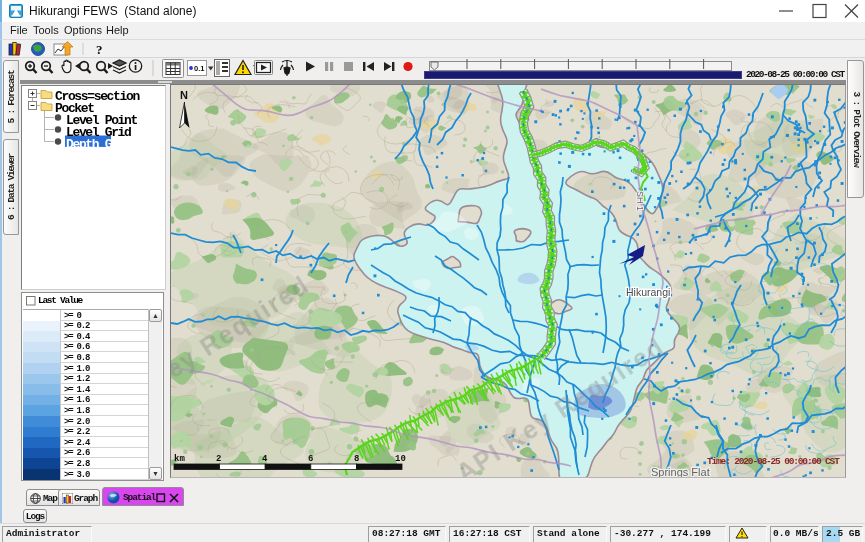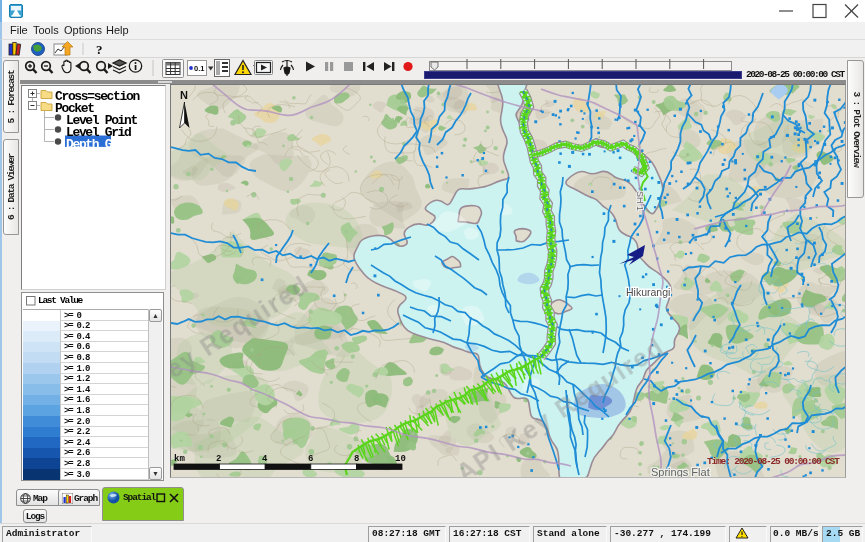--- a/index.html
+++ b/index.html
@@ -50,20 +50,21 @@
   svg { display:block; }
 </style></head>
 <body>
 <div class="abs" id="titlebar">
   <svg class="abs" style="left:7px;top:4px" width="14" height="14">
     <rect x="0.5" y="0.5" width="13" height="13" rx="1.5" fill="#3aa2d4" stroke="#1b7fae" stroke-width="1"></rect>
     <rect x="2" y="2" width="10" height="4.5" fill="#fff" opacity="0.9"></rect>
     <path d="M3 11.5 L7 5 L11 11.5 Z" fill="#fff"></path>
     <rect x="2.5" y="11" width="9" height="1.6" fill="#fff"></rect>
   </svg>
+  <div class="abs" id="title-text">Hikurangi FEWS&nbsp; (Stand alone)</div>
   <svg class="abs" style="left:770px;top:0" width="95" height="22">
     <line x1="7" y1="11" x2="21" y2="11" stroke="#444" stroke-width="1.2"></line>
     <rect x="41" y="4.5" width="13" height="13" fill="none" stroke="#444" stroke-width="1.2"></rect>
     <line x1="73" y1="4.5" x2="86" y2="17.5" stroke="#444" stroke-width="1.2"></line>
     <line x1="86" y1="4.5" x2="73" y2="17.5" stroke="#444" stroke-width="1.2"></line>
   </svg>
 </div>
 <div class="abs" id="menubar">
   <div class="menu-item" style="left:8px">File</div>
   <div class="menu-item" style="left:31px">Tools</div>
@@ -1887,40 +1888,40 @@
     <rect x="3" y="379" width="45.6" height="5.4" fill="#111"></rect>
     <rect x="48.6" y="379" width="45.6" height="5.4" fill="#fff"></rect>
     <rect x="94.2" y="379" width="45.6" height="5.4" fill="#111"></rect>
     <rect x="139.8" y="379" width="45.6" height="5.4" fill="#fff"></rect>
     <rect x="185.4" y="379" width="45.6" height="5.4" fill="#111"></rect>
   </g>
   <text x="466" y="106" transform="rotate(90 466 106)" font-size="9" fill="#6a6a6a" stroke="#eee" stroke-width="2" paint-order="stroke">SH 1</text>
 </g>
 </svg>
   </div>
-<div class="abs tabB" style="left:16px;top:489px;width:55px">
+<div class="abs tabB" style="left:26px;top:489px;width:55px">
   <svg class="abs" style="left:3px;top:2.5px" width="11" height="11">
     <circle cx="5.5" cy="5.5" r="4.8" fill="#fff" stroke="#222" stroke-width="0.9"></circle>
     <ellipse cx="5.5" cy="5.5" rx="2.2" ry="4.8" fill="none" stroke="#222" stroke-width="0.8"></ellipse>
     <line x1="0.7" y1="5.5" x2="10.3" y2="5.5" stroke="#222" stroke-width="0.8"></line>
     <line x1="1.4" y1="3" x2="9.6" y2="3" stroke="#222" stroke-width="0.7"></line>
     <line x1="1.4" y1="8" x2="9.6" y2="8" stroke="#222" stroke-width="0.7"></line>
   </svg>
   <span style="position:absolute;left:16px;top:3px">Map</span>
 </div>
 <div class="abs tabB" style="left:58px;top:489px;width:42px">
   <svg class="abs" style="left:3px;top:2.5px" width="11" height="11">
     <rect x="0" y="0" width="11" height="11" fill="#fff" stroke="#555" stroke-width="0.8"></rect>
     <rect x="1.5" y="4" width="2.2" height="6" fill="#2233cc"></rect>
     <rect x="4.2" y="2" width="2.2" height="8" fill="#ffcc00" stroke="#222" stroke-width="0.5"></rect>
     <rect x="6.9" y="3" width="2.2" height="7" fill="#cc2222"></rect>
   </svg>
   <span style="position:absolute;left:15px;top:3px">Graph</span>
 </div>
-<div class="abs tabB" style="left:102px;top:487px;width:82px;height:34px;background:#84cc16">
+<div class="abs tabB" style="left:102px;top:487px;width:82px;height:19px;background:#d946ef">
   <svg class="abs" style="left:4px;top:3px" width="13" height="13">
     <defs>
         <radialGradient id="gg" cx="35%" cy="30%">
           <stop offset="0%" stop-color="#7fb8e8"></stop>
           <stop offset="100%" stop-color="#1250a8"></stop>
         </radialGradient>
       </defs>
     <circle cx="6.5" cy="6.5" r="6" fill="url(#gg)"></circle>
     <path d="M2.5 4.5 Q6 2 10 4 Q8 6.5 4.5 6 Z" fill="#cfe6f8" opacity="0.9"></path>
   </svg>

